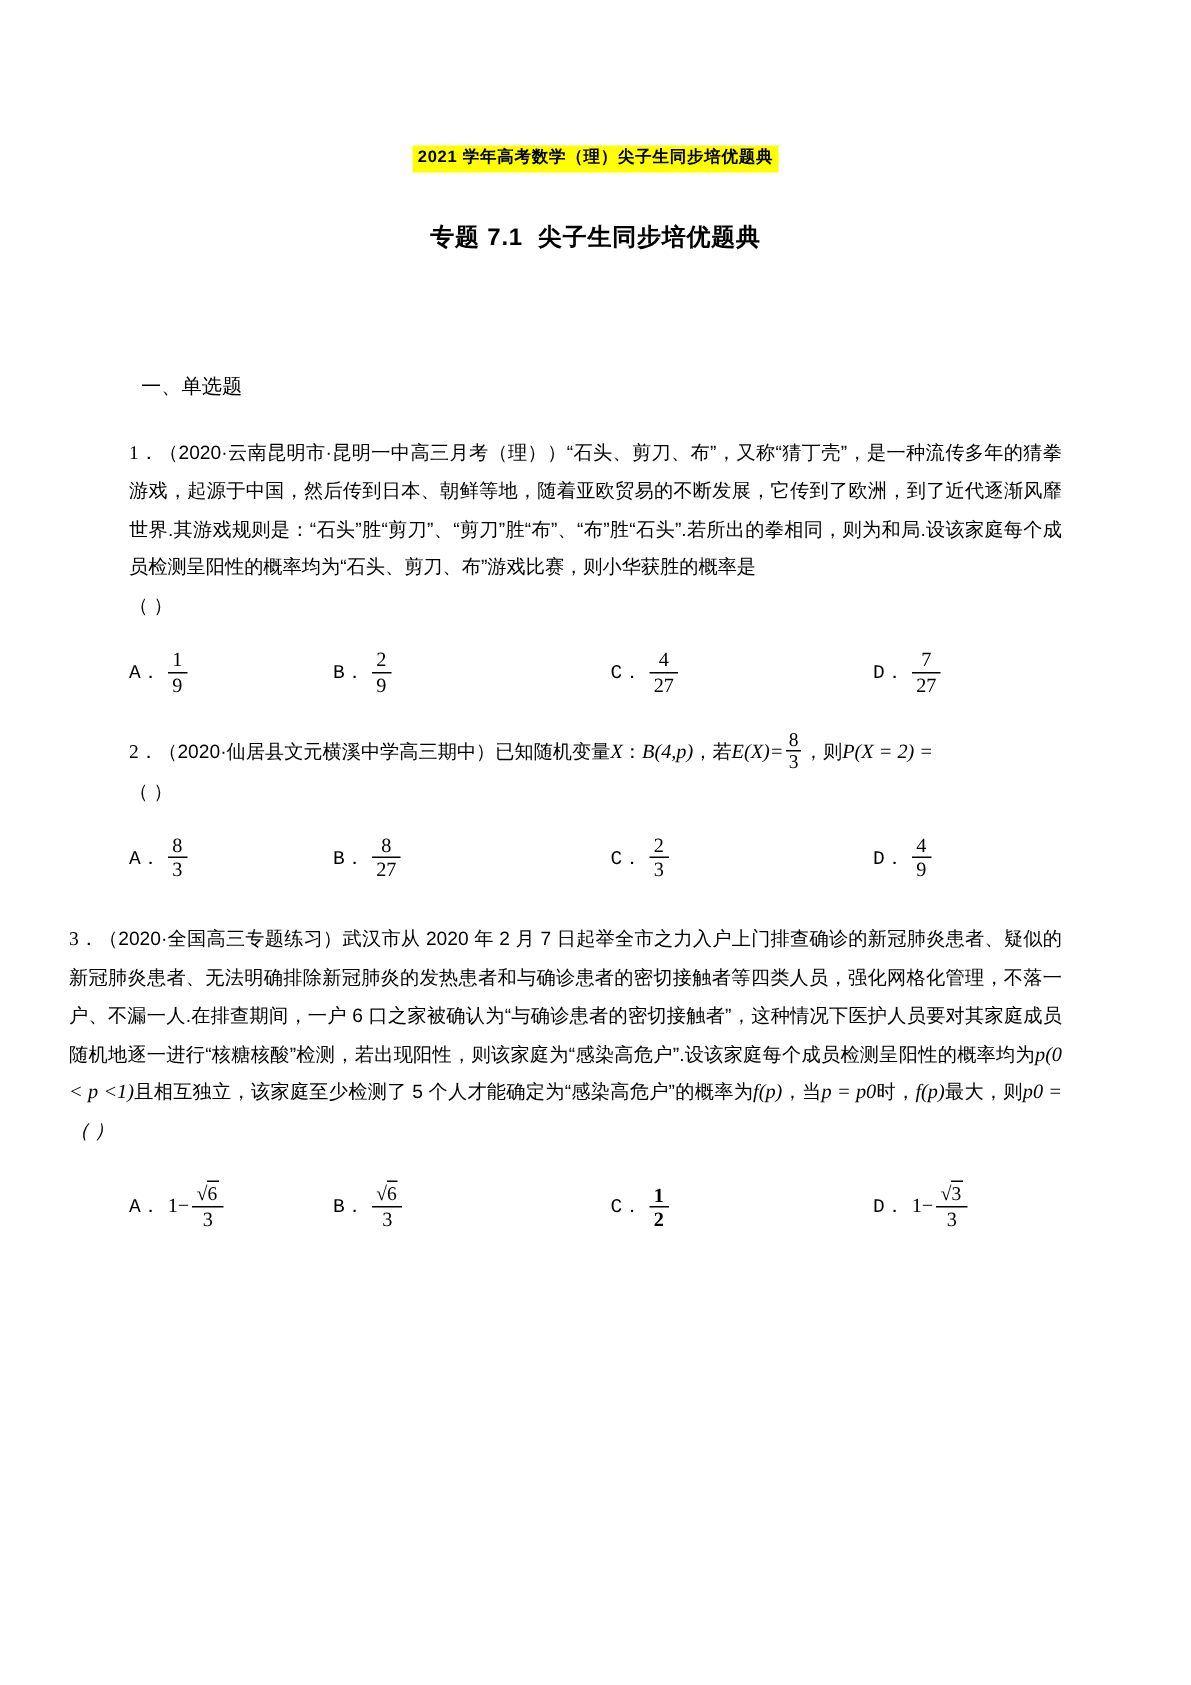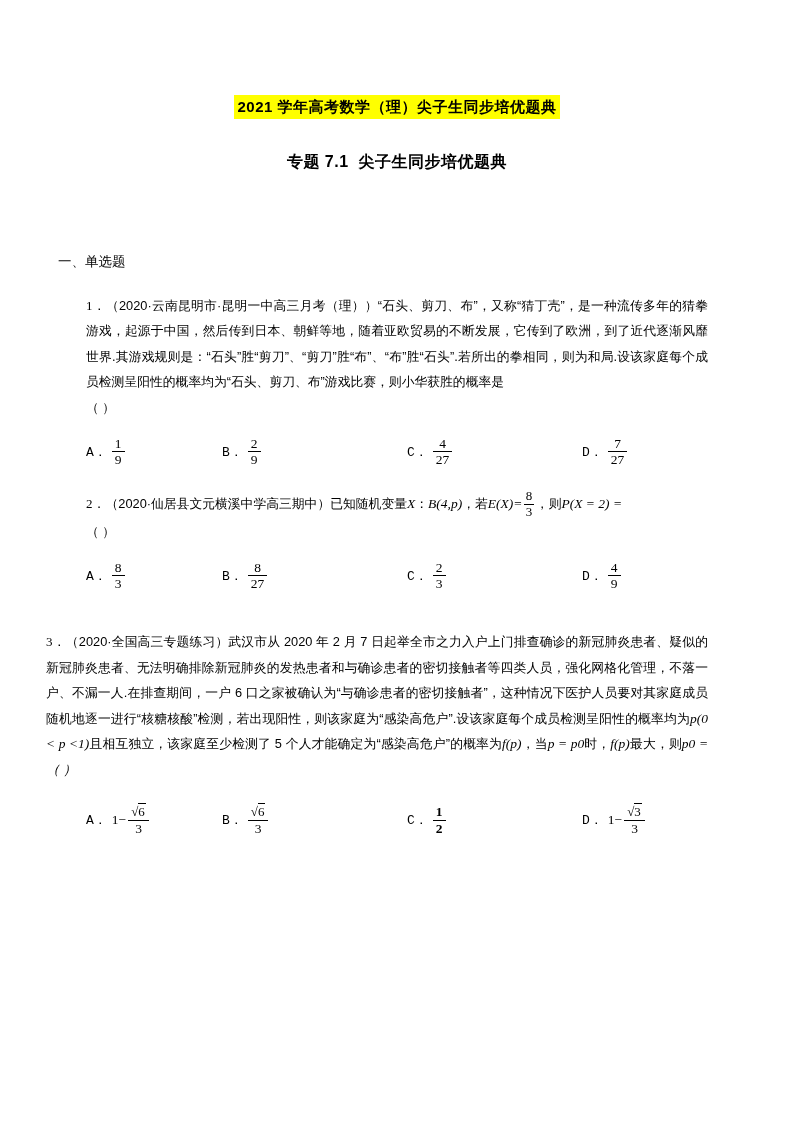--- a/index.html
+++ b/index.html
@@ -26,21 +26,21 @@
   
   .doc-title-wrap {
     text-align: center;
     margin-top: 95px;
   }
   .doc-title {
     display: inline-block;
     background: #ffff00;
     font-family: "Liberation Sans", "DejaVu Sans", sans-serif;
     font-weight: bold;
-    font-size: 15px;
+    font-size: 11px;
     letter-spacing: 0.5px;
     line-height: 1.45;
     padding: 1px 3px;
     color: #000;
   }
   .doc-subtitle {
     text-align: center;
     font-family: "Liberation Sans", "DejaVu Sans", sans-serif;
     font-weight: bold;
     font-size: 16px;
@@ -67,21 +67,21 @@
   }
   .gapA { width: 45px; }
   .gapB { width: 38px; }
   .w-name  { width: 132px; }
   .w-class { width: 102px; }
   .w-score { width: 132px; }
 
   
   .section-head {
     margin-top: 80px;
-    padding-left: 58px;
+    padding-left: 94px;
     font-family: Liberation Sans, sans-serif;
     font-size: 13.5px;
   }
 
   
   .q-block {
     padding-left: 86px;
     padding-right: 86px;
     margin-top: 22px;
   }
@@ -249,21 +249,21 @@
     </div>
     <div class="opt opt-4">
       <span class="opt-label">D．</span>
       <span class="frac">
         <span class="num">4</span>
         <span class="den">9</span>
       </span>
     </div>
   </div>
 
-  <div class="q-block" style="margin-top:38px;padding-left:46px;">
+  <div class="q-block" style="margin-top:26px;padding-left:46px;">
     <div class="q-body">
       <span class="q-num">3．</span><span>（2020·全国高三专题练习）</span><span>武汉市从 2020 年 2 月 7 日起举全市之力入户上门排查确诊的新冠肺炎患者、疑似的新冠肺炎患者、无法明确排除新冠肺炎的发热患者和与确诊患者的密切接触者等四类人员，强化网格化管理，不落一户、不漏一人.在排查期间，一户 6 口之家被确认为“与确诊患者的密切接触者”，这种情况下医护人员要对其家庭成员随机地逐一进行“核糖核酸”检测，若出现阳性，则该家庭为“感染高危户”.设该家庭每个成员检测呈阳性的概率均为</span><span class="mn" style="font-style:italic;">p(0 &lt; p &lt;1)</span><span>且相互独立，该家庭至少检测了 5 个人才能确定为“感染高危户”的概率为</span><span class="mn" style="font-style:italic;">f(p)</span><span>，当</span><span class="mn" style="font-style:italic;">p = p0</span><span>时，</span><span class="mn" style="font-style:italic;">f(p)</span><span>最大，则</span><span class="mn" style="font-style:italic;">p0 = （    ）</span>
     </div>
   </div>
   <div class="options" style="margin-top:22px;">
     <div class="opt opt-1">
       <span class="opt-label">A．</span>
       <span class="lead">1−</span>
       <span class="frac">
         <span class="num"><span class="rad"><span class="sign">√</span><span class="val">6</span></span></span>

